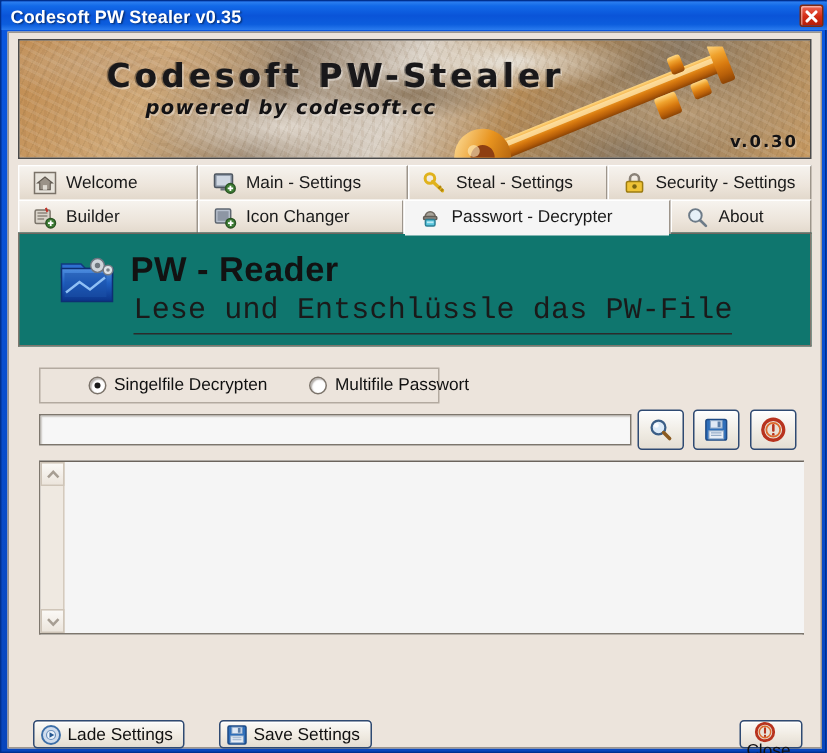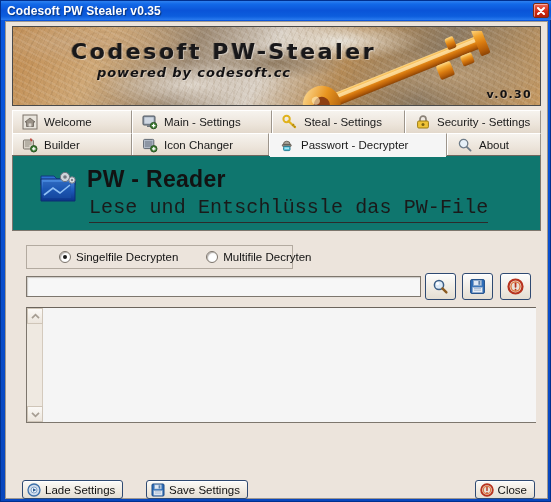--- a/index.html
+++ b/index.html
@@ -307,21 +307,21 @@
     border-radius: 3px;
     display: flex; align-items: center;
     padding: 0 7px 0 4px;
     font-size: 11.5px; color: #111;
     cursor: pointer; white-space: nowrap;
     box-shadow: inset 0 1px 0 #ffffff;
   }
   .foot-btn .fi { width: 14px; height: 14px; margin-right: 4px; flex: 0 0 14px; }
   #btn-load  { left: 16px; }
   #btn-save2 { left: 140px; }
-  #btn-close { right: 14px; }
+  #btn-close { right: 14px; flex-direction: column; }
 </style>
 </head>
 <body>
 
 <div id="window">
 
   <div id="titlebar">
     <div id="title-text">Codesoft PW Stealer v0.35</div>
     <div id="close-box">
       <svg width="10" height="10" viewBox="0 0 10 10">
@@ -470,21 +470,21 @@
         <div id="reader-sub">Lese und Entschlüssle das PW-File</div>
       </div>
 
       <div id="radio-group">
         <label class="radio-item" id="radio-single">
           <span class="radio-mark on"></span>
           <span>Singelfile Decrypten</span>
         </label>
         <label class="radio-item" id="radio-multi">
           <span class="radio-mark"></span>
-          <span>Multifile Decryten</span>
+          <span>Multifile Passwort</span>
         </label>
       </div>
 
       <input id="path-input" type="text" value="" placeholder="" style="">
 
       <div class="tool-btn" id="btn-browse">
         <svg width="17" height="17" viewBox="0 0 17 17">
           <circle cx="7" cy="7" r="4.6" fill="#dceaf7" stroke="#3b5e86" stroke-width="1.5"></circle>
           <circle cx="5.6" cy="5.6" r="1.6" fill="#ffffff" opacity=".85"></circle>
           <path d="M10.4 10.4 L14.4 14.4" stroke="#8a5a20" stroke-width="2.4" stroke-linecap="round"></path>

